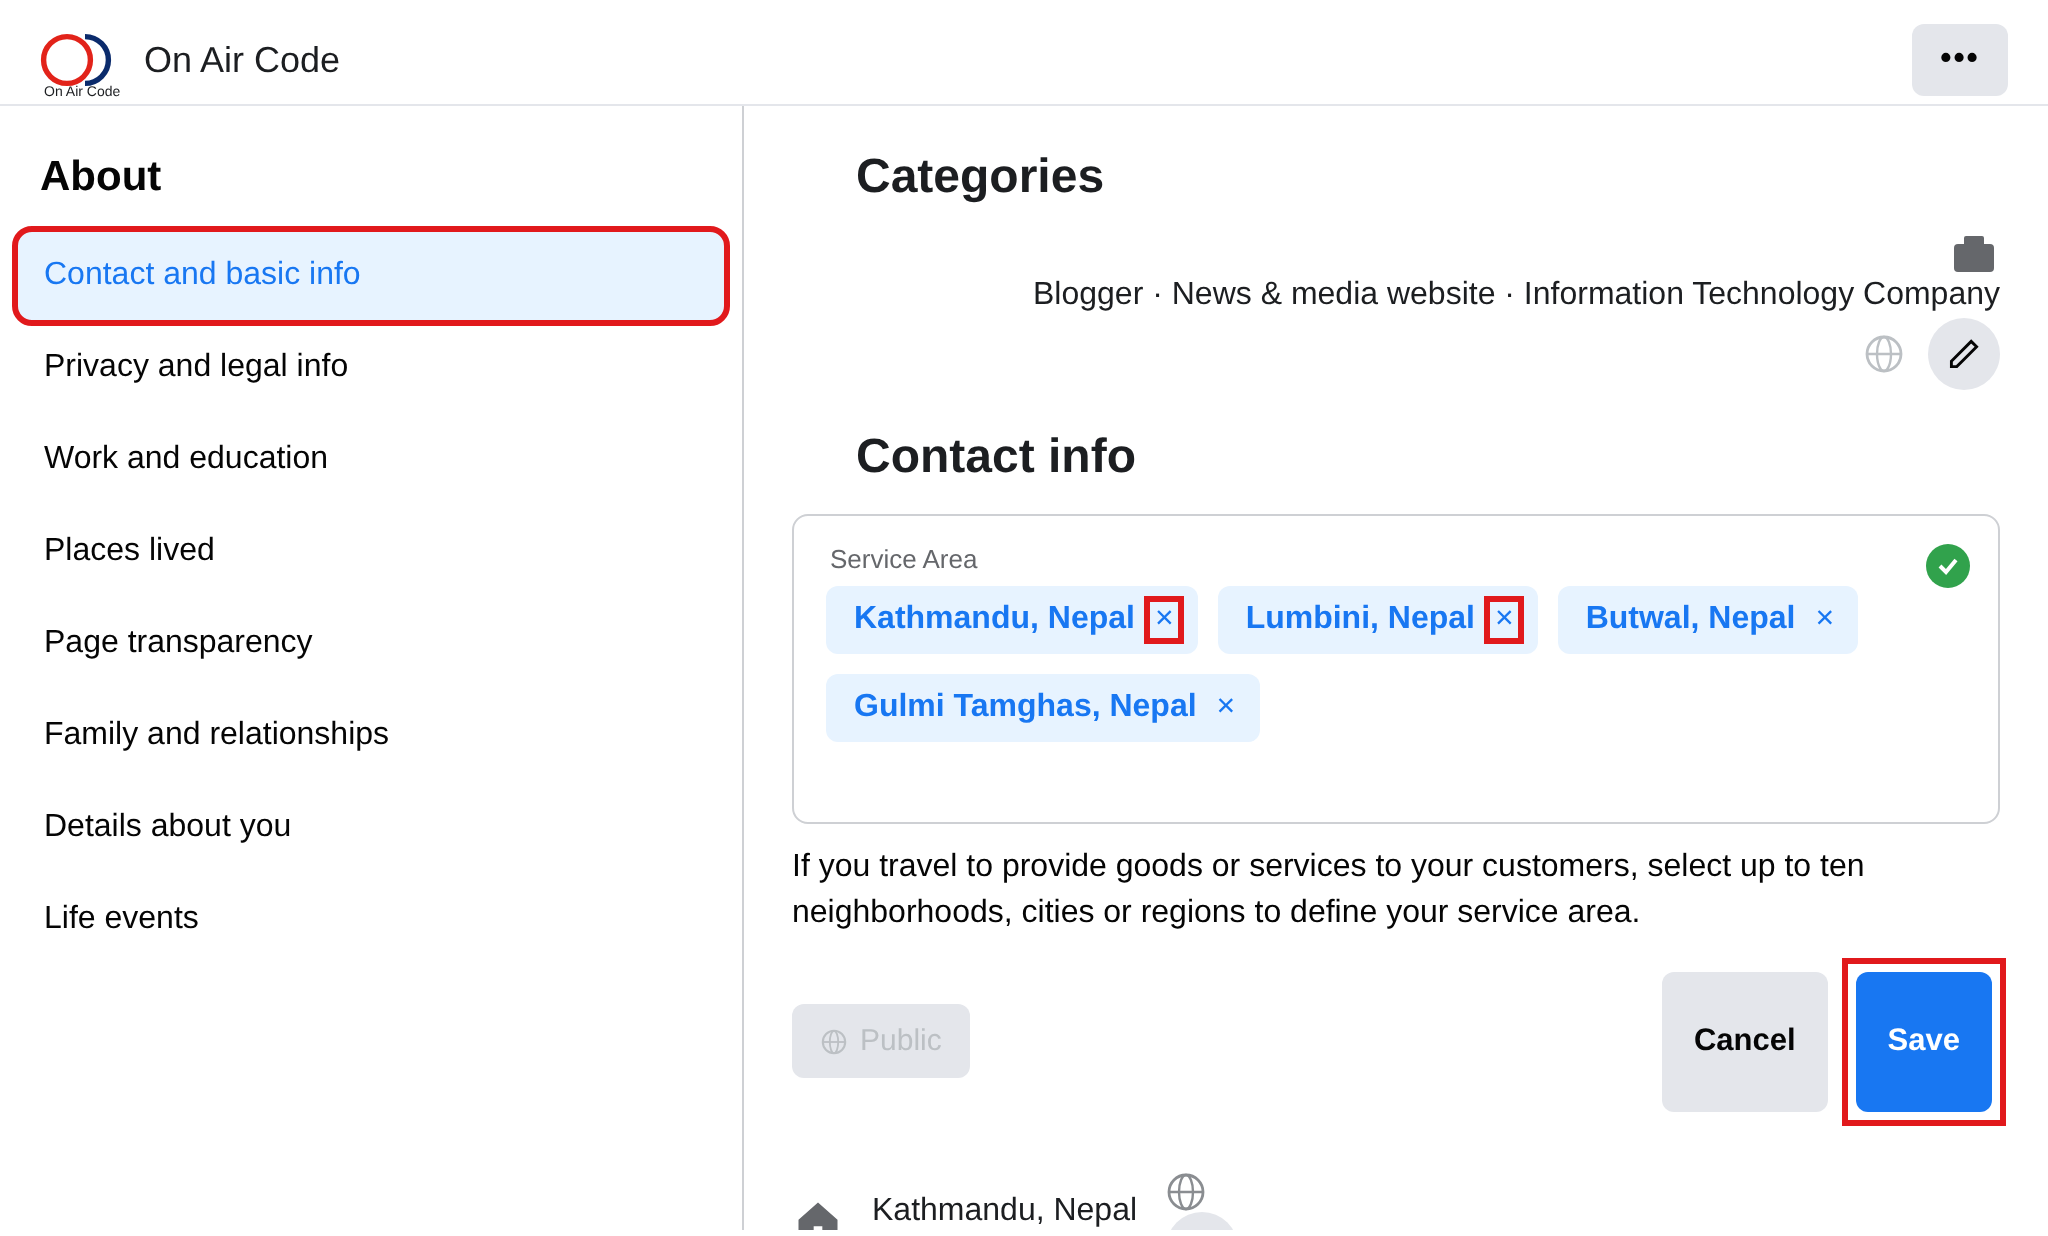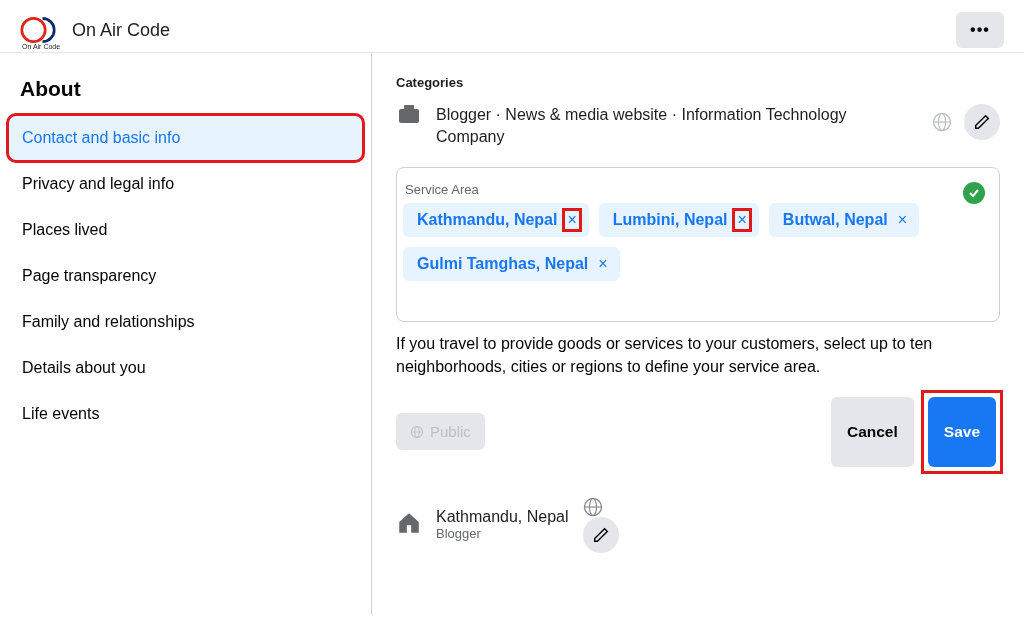--- a/index.html
+++ b/index.html
@@ -10,29 +10,29 @@
   .logo svg { width: 36px; height: 36px; }
   .logo-sub { font-size: 7px; color: #1c1e21; position: absolute; left: 2px; bottom: -2px; white-space: nowrap; }
   .page-name { font-size: 18px; font-weight: 500; margin-left: 4px; }
   .more-btn { width: 48px; height: 36px; background: #e4e6eb; border-radius: 6px; display: flex; align-items: center; justify-content: center; cursor: pointer; font-weight: bold; letter-spacing: 1px; color: #050505; }
   .content { display: flex; height: calc(618px - 56px); }
   .sidebar { width: 372px; border-right: 1px solid #ced0d4; padding: 16px 8px 16px 8px; }
   .sidebar-title { font-size: 21px; font-weight: 700; padding: 8px 10px 14px 12px; color: #050505; }
   .sidebar-item { padding: 14px 14px; font-size: 16px; color: #050505; cursor: pointer; border-radius: 8px; }
   .sidebar-item.active { background: #e7f3ff; color: #1877f2; }
   .main { flex: 1; padding: 22px 24px 10px 24px; overflow-y: auto; }
-  .section-h { font-size: 13px; font-weight: 700; margin-bottom: 14px; }
-  .row { display: flex; align-items: flex-start; gap: 14px; margin-bottom: 20px; }
+  .section-h { font-size: 24px; font-weight: 700; margin-bottom: 14px; margin-left: 32px; }
+  .row { display: flex; align-items: flex-end; margin-bottom: 20px; flex-direction: column; }
   .row .icon-slot { width: 26px; display:flex; align-items:center; justify-content:center; color:#65676b; }
   .row .row-text { flex: 1; font-size: 16px; line-height: 1.35; }
   .row .row-actions { display: flex; align-items: center; gap: 12px; }
   .sub-label { font-size: 13px; color: #65676b; }
   .circle-btn { width: 36px; height: 36px; border-radius: 50%; background: #e4e6eb; display:flex; align-items:center; justify-content:center; cursor:pointer; }
   .ghost-icon { width: 20px; height: 20px; color: #8a8d91; display:flex; align-items:center; justify-content:center; }
-  .service-box { border: 1px solid #ced0d4; border-radius: 8px; padding: 14px 14px 40px 4px; position: relative; margin-bottom: 10px; }
+  .service-box { border: 1px solid #ced0d4; border-radius: 8px; padding: 14px 14px 40px 14px; position: relative; margin-bottom: 10px; }
   .service-label { font-size: 13px; color: #65676b; margin-bottom: 6px; margin-left: 4px; }
   .chips { display: flex; flex-wrap: wrap; gap: 10px; padding-left: 2px; }
   .chip { background: #e7f3ff; border-radius: 6px; padding: 8px 10px 8px 14px; display: flex; align-items: center; gap: 8px; color: #1877f2; font-size: 16px; font-weight: 600; cursor: default; }
   .chip .x { color: #1877f2; font-weight: 400; cursor: pointer; padding: 0 2px; font-size: 16px; }
   .check-badge { position: absolute; right: 14px; top: 14px; width: 22px; height: 22px; background: #31a24c; border-radius: 50%; display:flex;align-items:center;justify-content:center; }
   .check-badge svg { width: 12px; height: 12px; }
   .hint { font-size: 16px; line-height: 1.45; color: #050505; margin-bottom: 14px; }
   .action-row { display: flex; align-items: center; justify-content: space-between; }
   .public-pill { background: #e4e6eb; border-radius: 6px; padding: 10px 14px; color: #bcc0c4; font-size: 15px; font-weight: 400; display:flex; align-items:center; gap:6px; }
   .action-buttons { display: flex; gap: 10px; align-items: center; }
@@ -59,20 +59,21 @@
   </div>
   <div class="more-btn">•••</div>
 </div>
 
 <div class="content">
 
   <div class="sidebar">
     <div class="sidebar-title">About</div>
     <div class="sidebar-item active hl-red">Contact and basic info</div>
     <div class="sidebar-item">Privacy and legal info</div>
+    <div class="sidebar-item">Work and education</div>
     <div class="sidebar-item">Places lived</div>
     <div class="sidebar-item">Page transparency</div>
     <div class="sidebar-item">Family and relationships</div>
     <div class="sidebar-item">Details about you</div>
     <div class="sidebar-item">Life events</div>
   </div>
 
   <div class="main">
 
     <div class="section-h">Categories</div>
@@ -93,20 +94,21 @@
             </svg>
         </div>
         <div class="circle-btn">
           <svg width="18" height="18" viewBox="0 0 20 20">
               <path d="M3 14 L14 3 L17 6 L6 17 L3 17 Z" fill="none" stroke="#050505" stroke-width="1.6"></path>
             </svg>
         </div>
       </div>
     </div>
 
+    <div class="section-h">Contact info</div>
 
     <div class="service-box">
       <div class="service-label">Service Area</div>
       <div class="check-badge">
         <svg viewBox="0 0 12 12">
             <path d="M2 6 L5 9 L10 3" fill="none" stroke="white" stroke-width="2"></path>
           </svg>
       </div>
       <div class="chips">
         <div class="chip">

